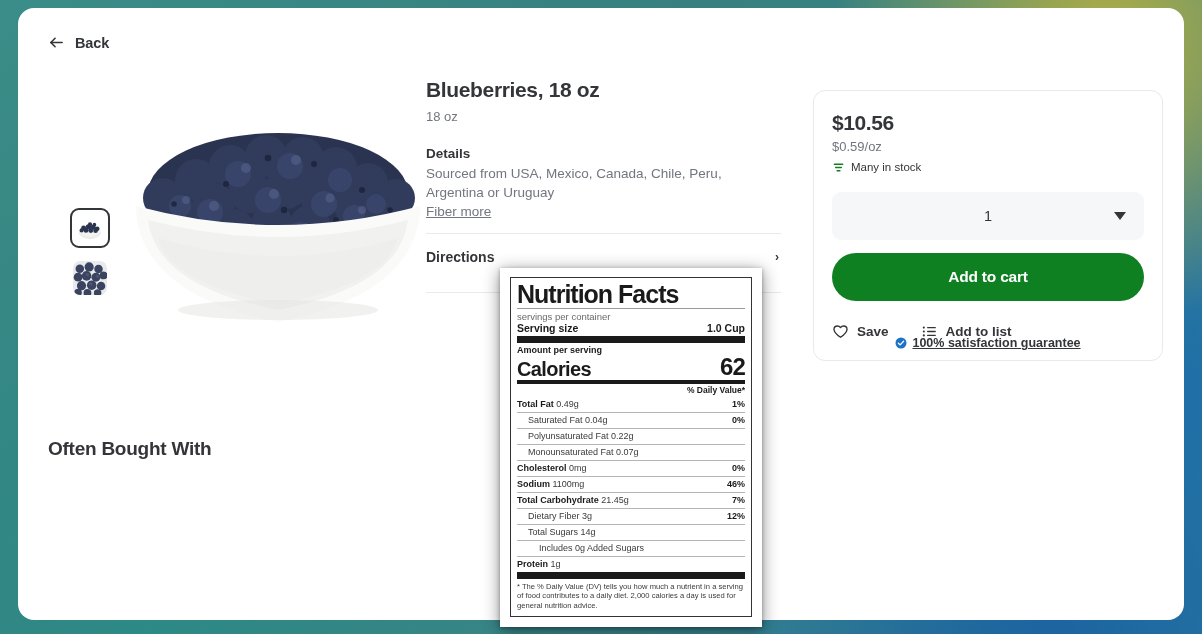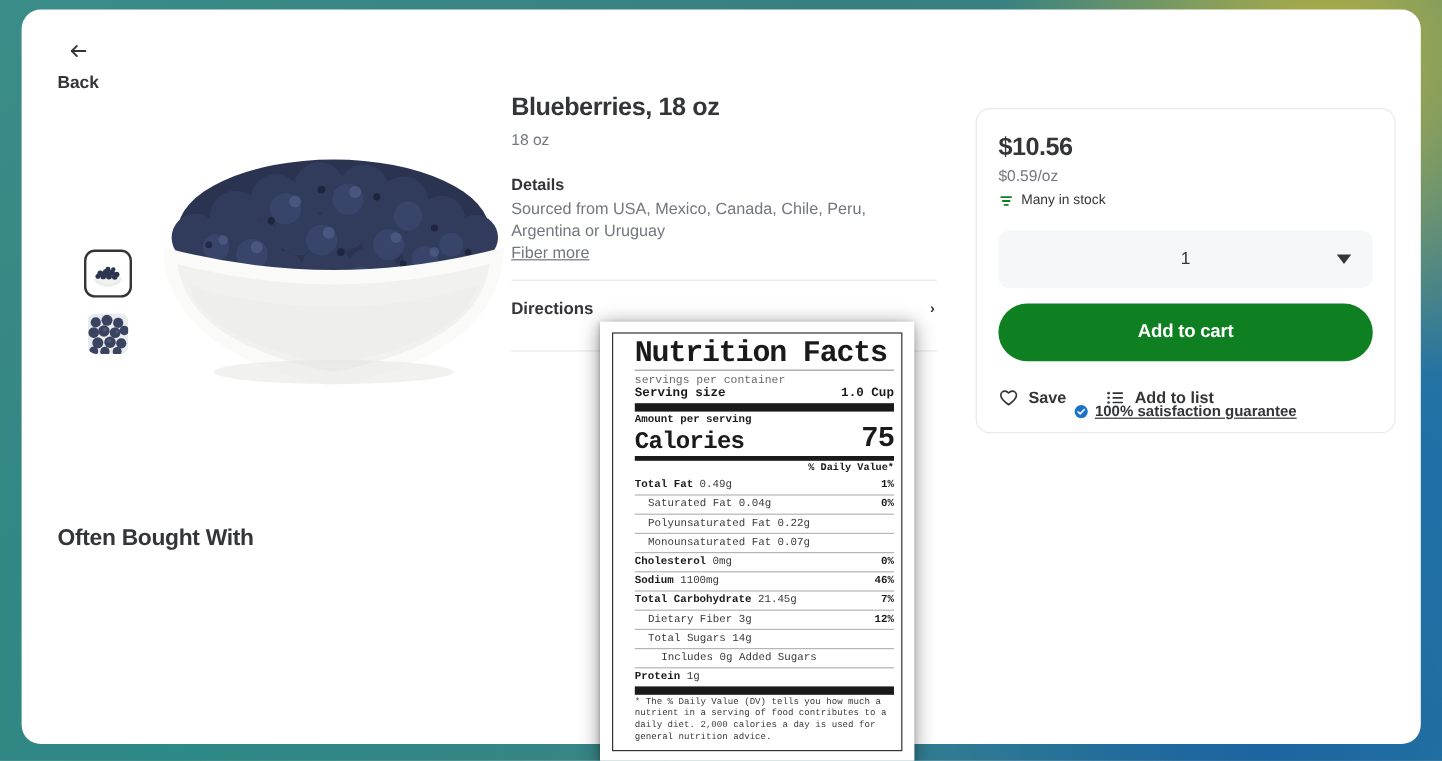--- a/index.html
+++ b/index.html
@@ -35,21 +35,20 @@
 
   
   .backbar {
     position: absolute;
     left: 30px;
     top: 26px;
     display: flex;
     align-items: center;
     gap: 10px;
     cursor: pointer;
-    flex-direction: column;
   }
   .backbar .arrow {
     width: 17px; height: 17px;
     display: block;
   }
   .backbar .label {
     font-size: 14.5px;
     font-weight: 700;
     color: #343538;
     letter-spacing: -0.1px;
@@ -181,23 +180,23 @@
     left: 500px;
     top: 268px;
     width: 262px;
     background: #ffffff;
     box-shadow: 0 3px 16px rgba(0,0,0,0.45), 0 1px 4px rgba(0,0,0,0.30);
     padding: 9px 10px 10px 10px;
     z-index: 30;
   }
   .nutri {
     border: 1px solid #333;
-    padding: 4px 6px 5px 18px;
+    padding: 4px 6px 5px 6px;
     color: #1a1a1a;
-    font-family: Liberation Mono, monospace;
+    font-family: Liberation Sans, sans-serif;
   }
   .nf-title {
     font-size: 25px;
     font-weight: 700;
     letter-spacing: -1.0px;
     line-height: 1.0;
     padding-bottom: 1px;
     border-bottom: 1px solid #999;
   }
   .nf-spc {
@@ -569,21 +568,21 @@
     <div class="nf-title">Nutrition Facts</div>
     <div class="nf-spc">servings per container</div>
     <div class="nf-serv">
       <span>Serving size</span>
       <span>1.0 Cup</span>
     </div>
     <div class="rule-thick"></div>
     <div class="nf-aps">Amount per serving</div>
     <div class="nf-cal">
       <span class="w">Calories</span>
-      <span class="v">75</span>
+      <span class="v">62</span>
     </div>
     <div class="rule-med"></div>
     <div class="nf-dv">% Daily Value*</div>
     <div id="nf-rows">
         <div class="nf-row first">
           <div><b>Total Fat</b> 0.49g</div>
           <div class="pct">1%</div>
         </div>
         <div class="nf-row">
           <div class="ind1">Saturated Fat 0.04g</div>

